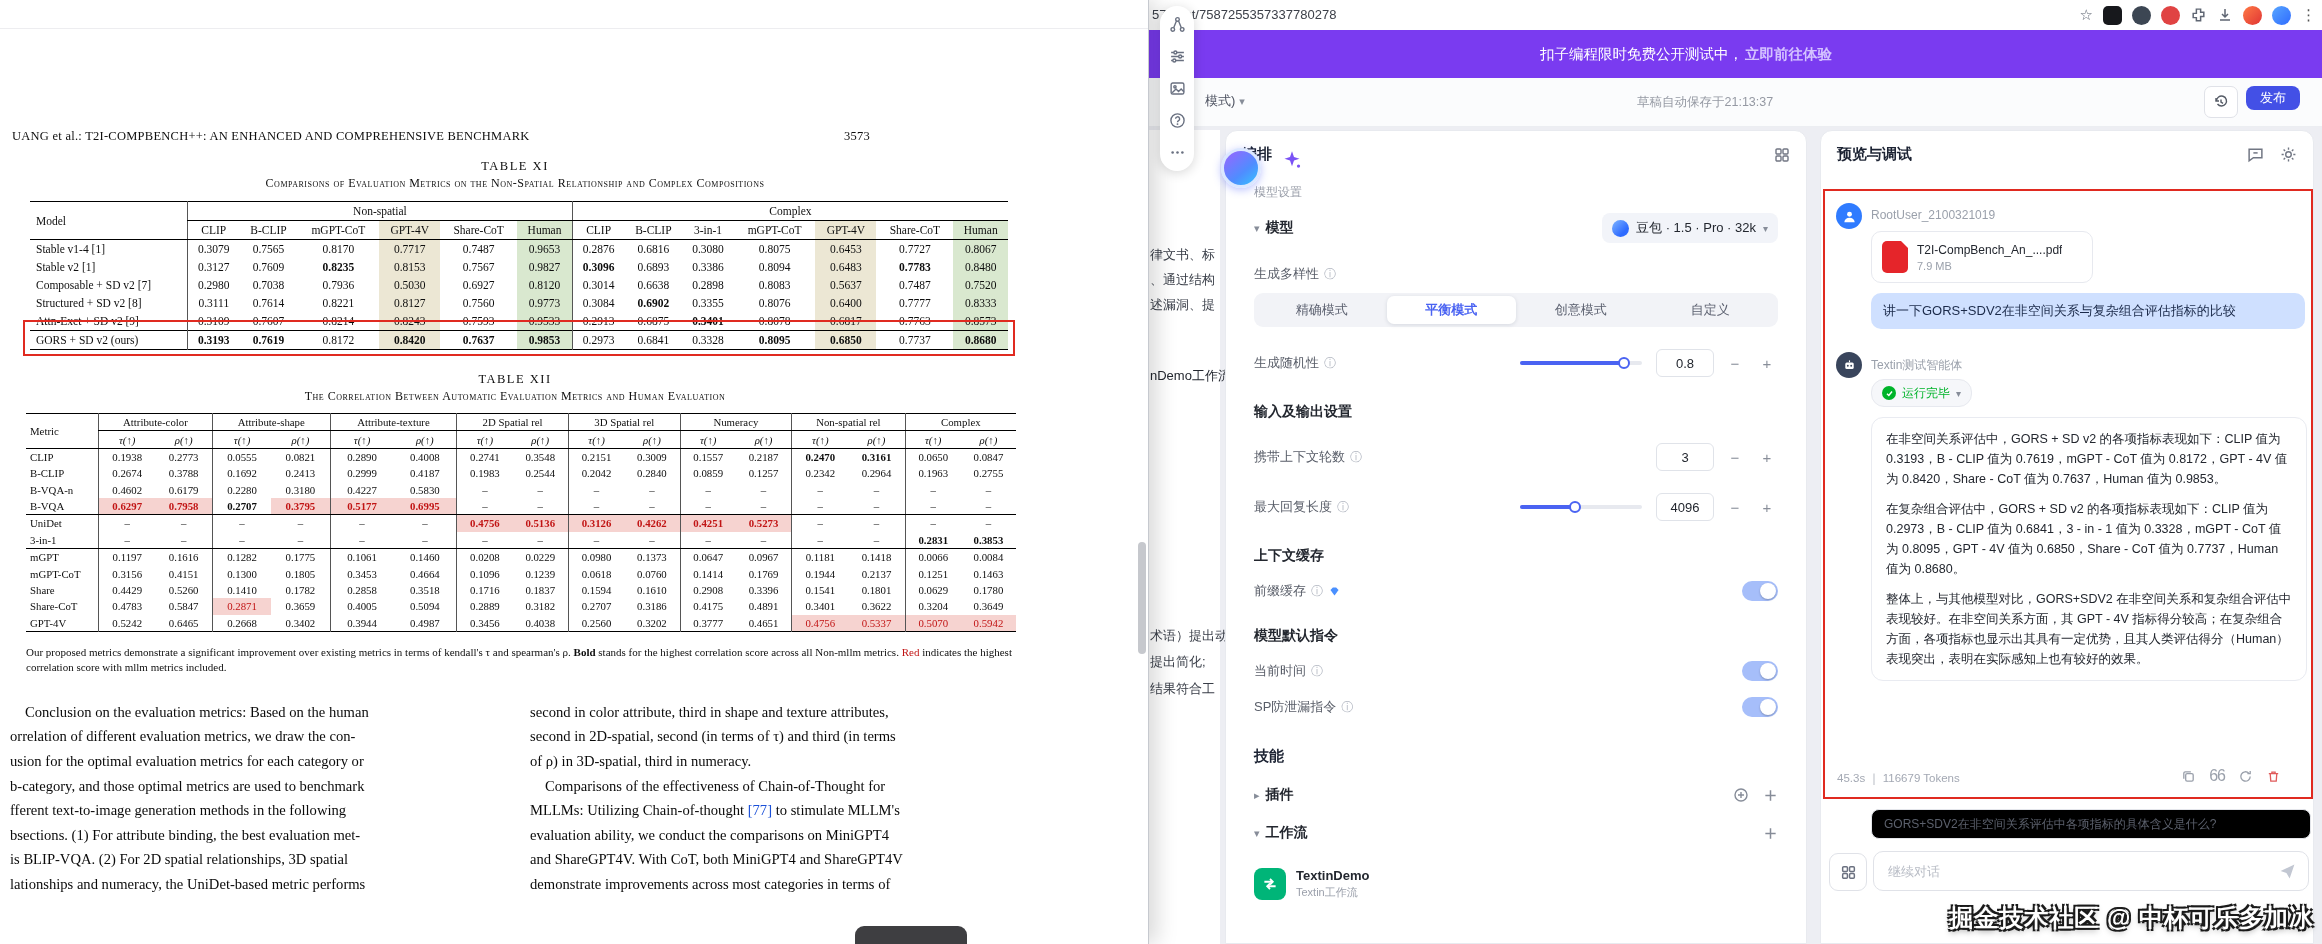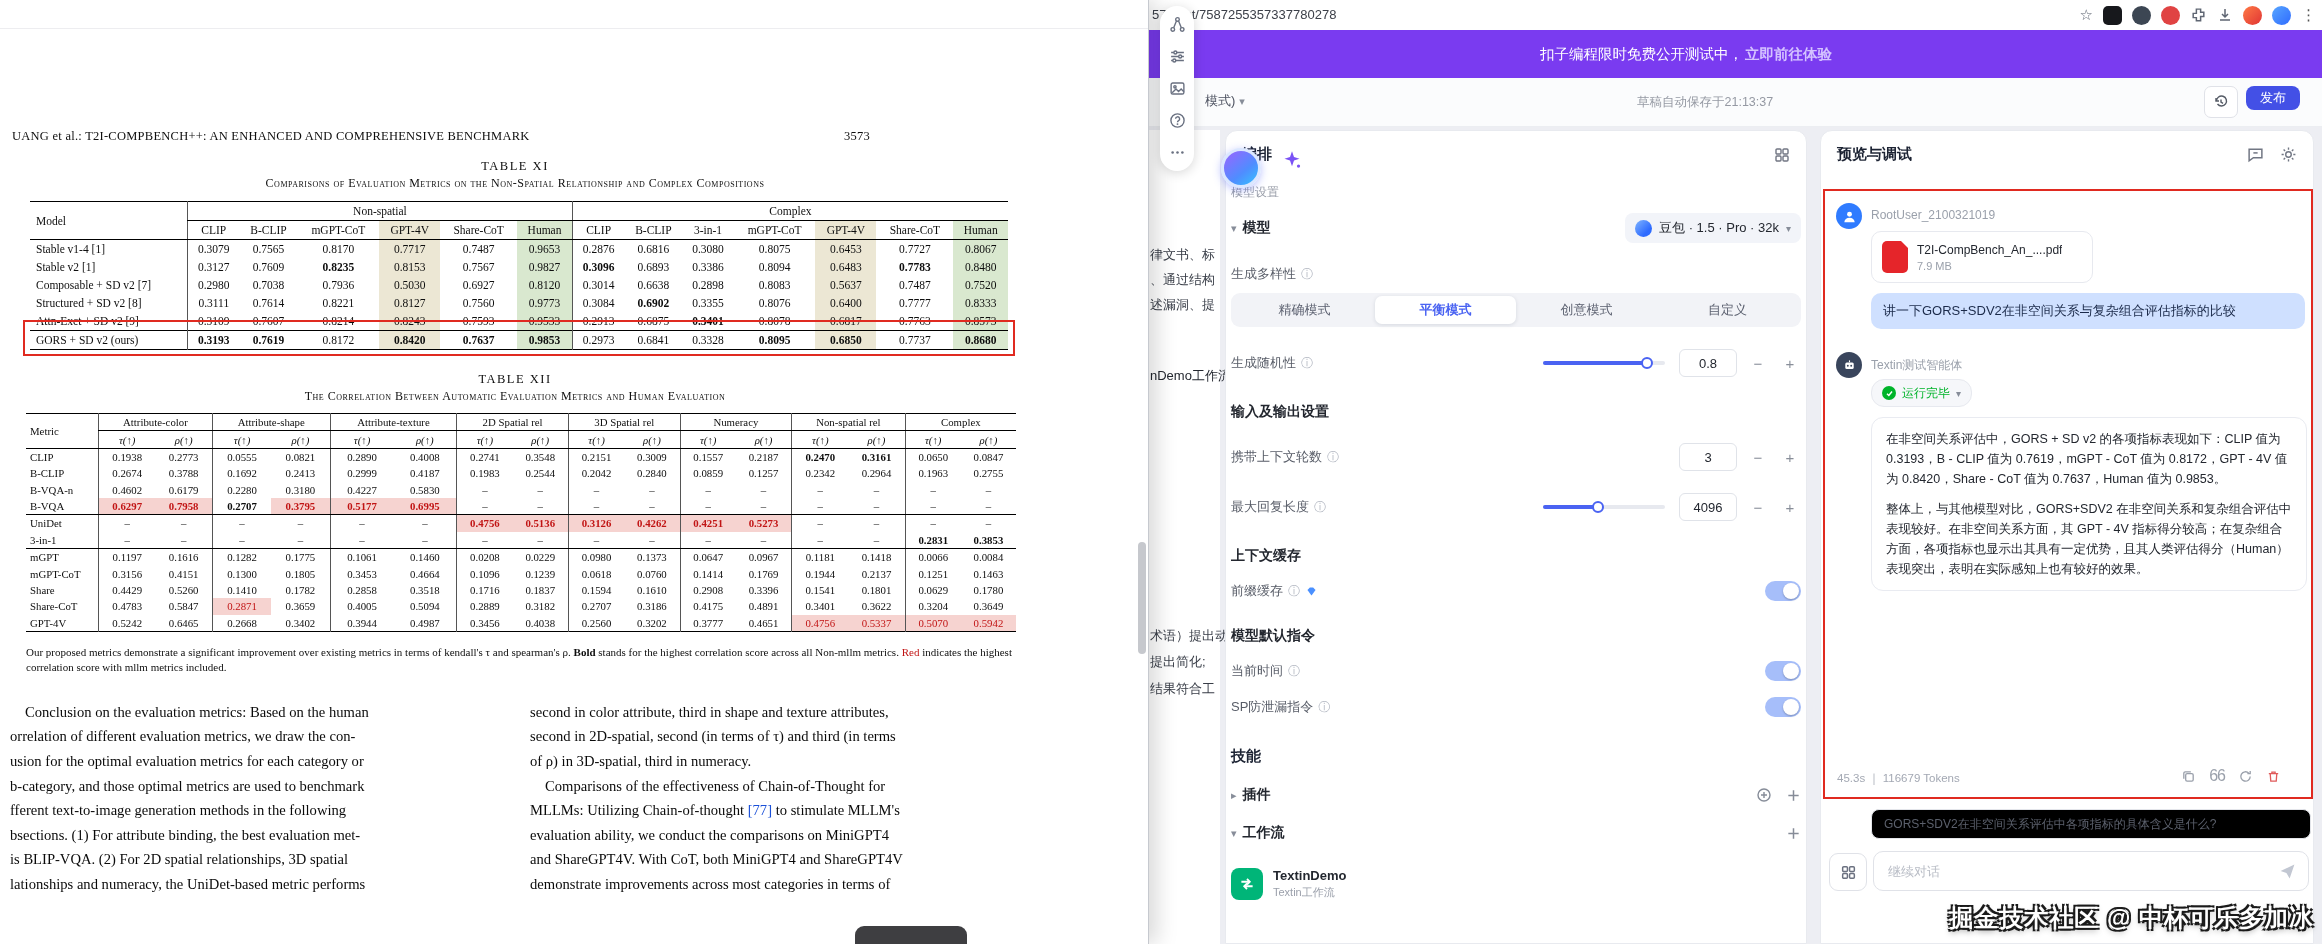--- a/index.html
+++ b/index.html
@@ -37,21 +37,21 @@
   .f0{top:116px}.f1{top:141px}.f2{top:166px}.f3{top:237px;color:#23272f}.f4{top:497px}.f5{top:523px}.f6{top:550px}
 
   
   .panel{position:absolute;top:130px;background:#fff;border:1px solid #e8eaef;border-radius:12px 12px 0 0;box-sizing:border-box}
   .arrange{left:1225px;width:582px;height:814px}
   .preview{left:1820px;width:494px;height:814px}
   .p-head{display:flex;align-items:center;padding:14px 16px 10px}
   .p-title{font-size:15px;font-weight:bold;color:#1c2333}
   .spacer{flex:1}
   .hicon{color:#717683;cursor:pointer;display:flex}
-  .p-body{padding:0 5px}
+  .p-body{padding:0 28px}
   .sec-label{font-size:12px;color:#989da8;margin-top:10px}
   .model-row{display:flex;align-items:center;margin-top:12px}
   .chev{color:#878d99;font-size:11px;margin-right:6px;cursor:pointer}
   .row-title{font-size:14px;font-weight:bold;color:#23272f}
   .model-pill{display:flex;align-items:center;gap:7px;background:#f2f4f9;border-radius:8px;padding:6px 10px;font-size:13px;color:#23272f;cursor:pointer}
   .doubao-ic{width:17px;height:17px;border-radius:50%;background:linear-gradient(135deg,#7fb5ff 0%,#2e6bff 70%)}
   .chev.sm{margin:0;font-size:10px}
   .fld-label{display:flex;align-items:center;gap:5px;margin-top:22px;font-size:13px;color:#585d68}
   .info{color:#b3b8c2;font-size:12px}
   .segments{display:flex;background:#f2f3f7;border-radius:9px;padding:3px;margin-top:10px;height:34px;box-sizing:border-box}
@@ -432,20 +432,21 @@
             <svg width="9" height="9" viewBox="0 0 16 16" fill="none" stroke="#fff" stroke-width="2.6">
               <path d="M3.5 8.5 6.8 11.5 12.5 4.5"></path>
             </svg>
           </span>
         <span class="st-text">运行完毕</span>
         <span class="chev sm">▾</span>
       </div>
 
       <div class="answer-card" id="answer-card">
           <p class="ans-p">在非空间关系评估中，GORS + SD v2 的各项指标表现如下：CLIP 值为 0.3193，B - CLIP 值为 0.7619，mGPT - CoT 值为 0.8172，GPT - 4V 值为 0.8420，Share - CoT 值为 0.7637，Human 值为 0.9853。</p>
+          <p class="ans-p">在复杂组合评估中，GORS + SD v2 的各项指标表现如下：CLIP 值为 0.2973，B - CLIP 值为 0.6841，3 - in - 1 值为 0.3328，mGPT - CoT 值为 0.8095，GPT - 4V 值为 0.6850，Share - CoT 值为 0.7737，Human 值为 0.8680。</p>
           <p class="ans-p">整体上，与其他模型对比，GORS+SDV2 在非空间关系和复杂组合评估中表现较好。在非空间关系方面，其 GPT - 4V 指标得分较高；在复杂组合方面，各项指标也显示出其具有一定优势，且其人类评估得分（Human）表现突出，表明在实际感知上也有较好的效果。</p>
         </div>
 
       <span class="stats">45.3s ｜ 116679 Tokens</span>
 
       <div class="act-icons">
         <span>
             <svg width="15" height="15" viewBox="0 0 16 16" fill="none" stroke="currentColor" stroke-width="1.4">
               <rect x="5" y="5" width="8" height="8" rx="1.5"></rect>
               <path d="M3 10.5V4.5A1.5 1.5 0 0 1 4.5 3h6"></path>

